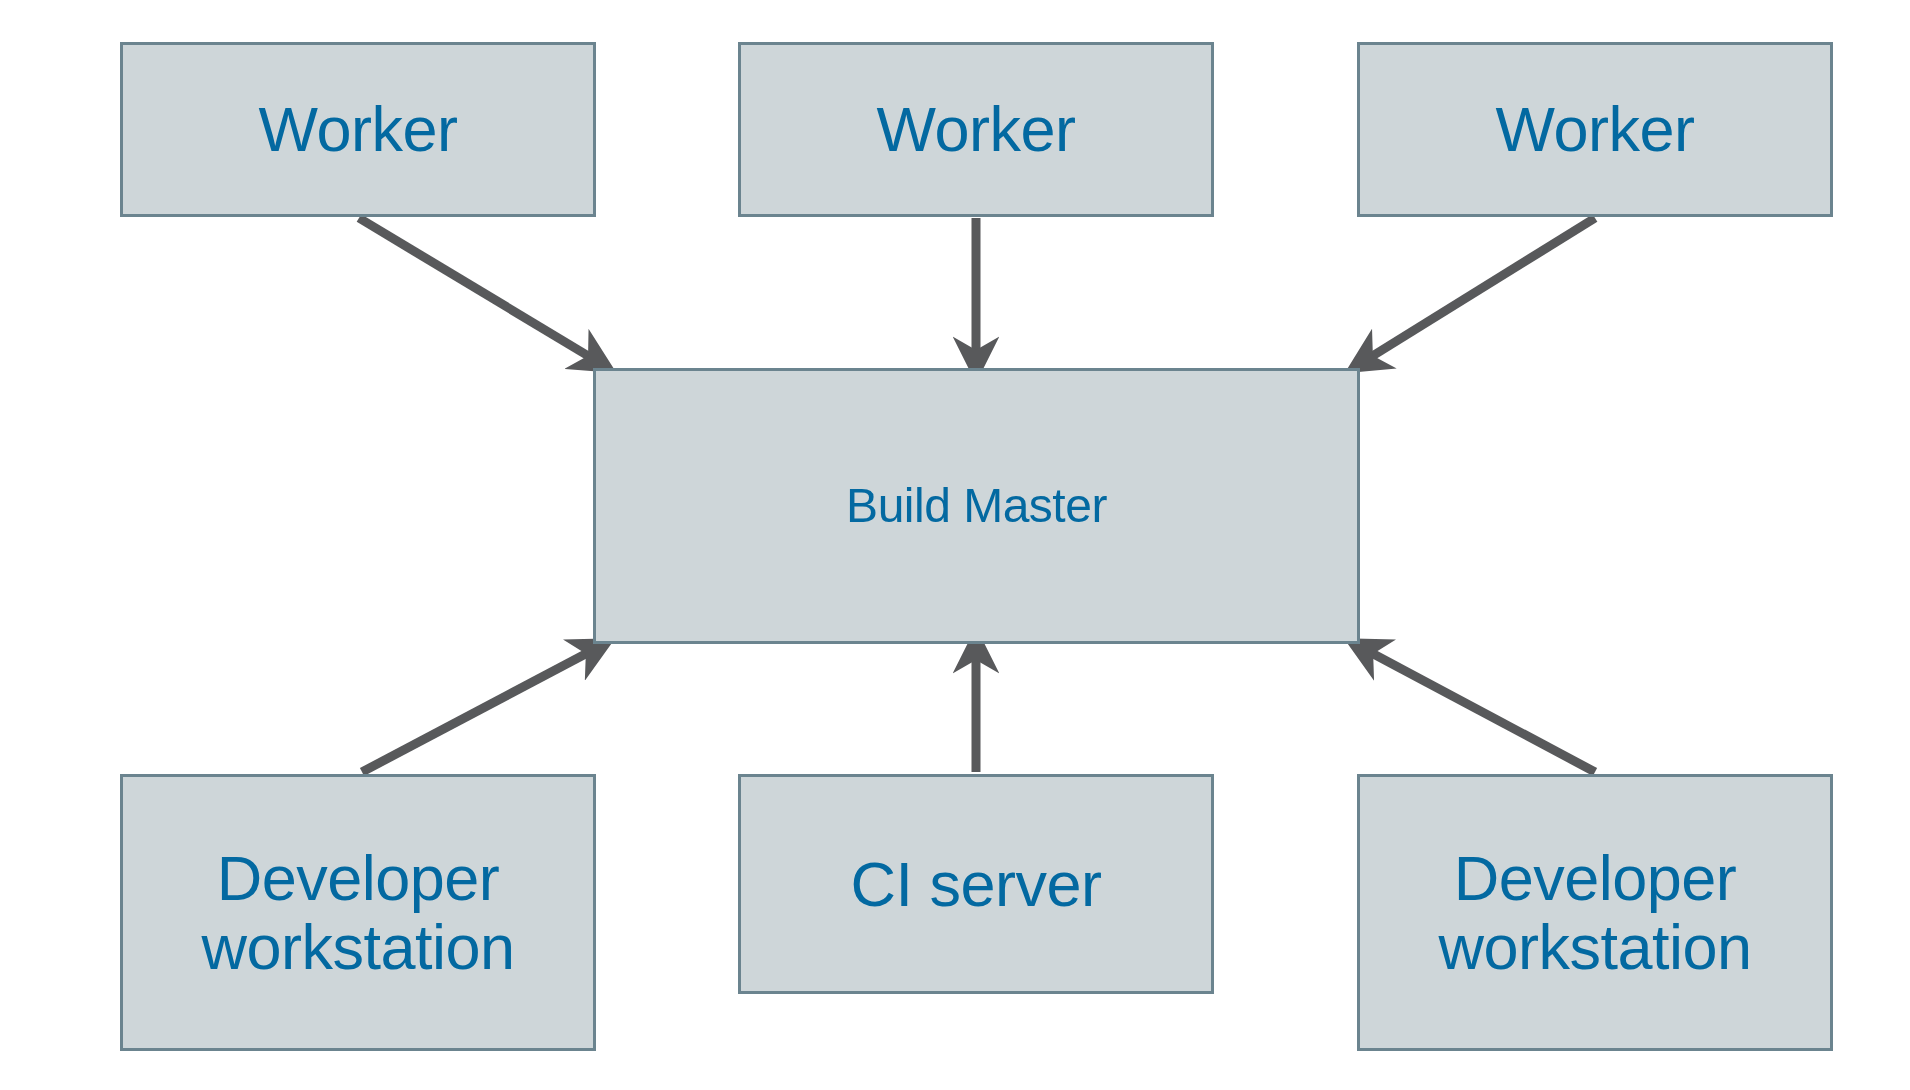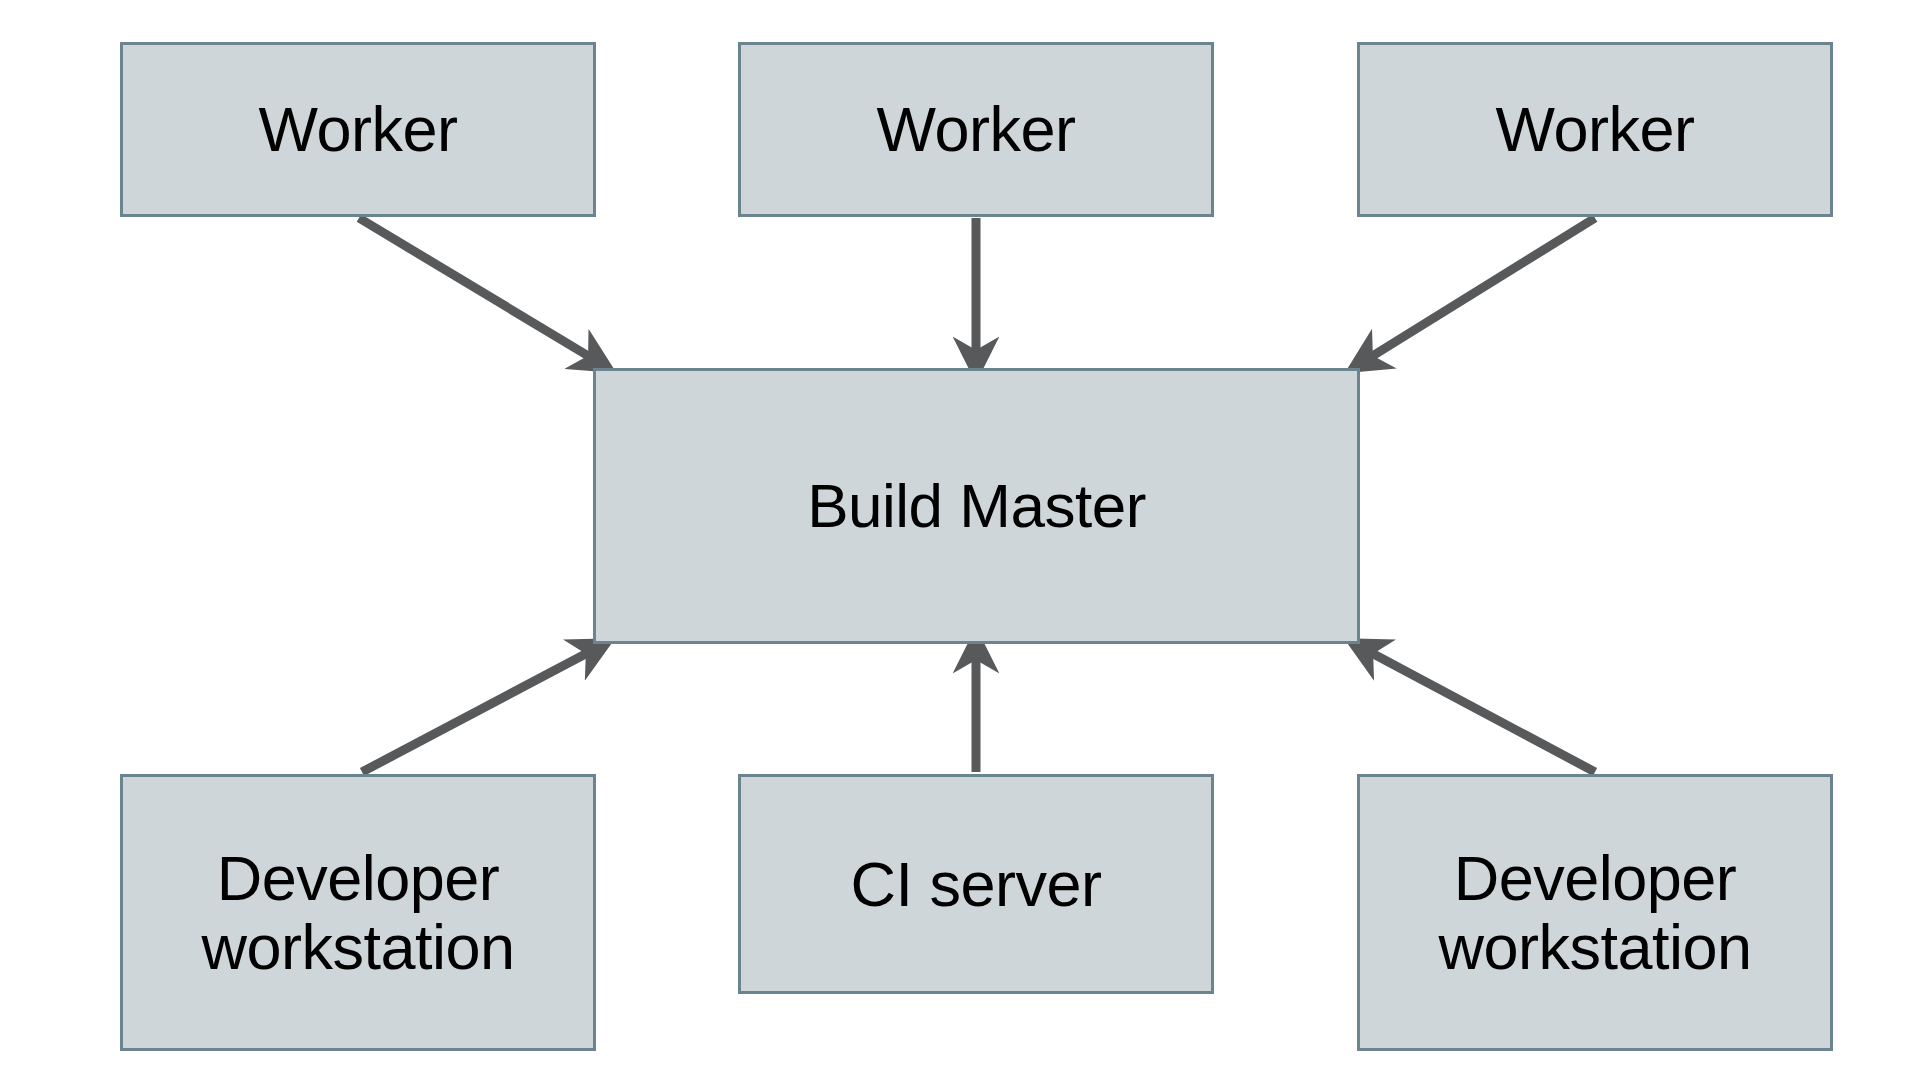--- a/index.html
+++ b/index.html
@@ -32,29 +32,29 @@
     position: absolute;
     box-sizing: border-box;
     background: #ced6d9;
     border: 3px solid #6b848f;
     display: flex;
     align-items: center;
     justify-content: center;
     text-align: center;
   }
   .node-label {
-    color: #000000;
+    color: #0369a1;
     font-family: "Liberation Sans", sans-serif;
     font-weight: 400;
     letter-spacing: -0.5px;
     line-height: 1.08;
     white-space: pre-line;
   }
   .label-lg { font-size: 63px; }
-  .label-md { font-size: 62px; }
+  .label-md { font-size: 48px; }
 
   
   #node-worker-1 { left: 120px; top: 42px; width: 476px; height: 175px; }
   #node-worker-2 { left: 738px; top: 42px; width: 476px; height: 175px; }
   #node-worker-3 { left: 1357px; top: 42px; width: 476px; height: 175px; }
 
   
   #node-build-master { left: 593px; top: 368px; width: 767px; height: 276px; }
 
   

